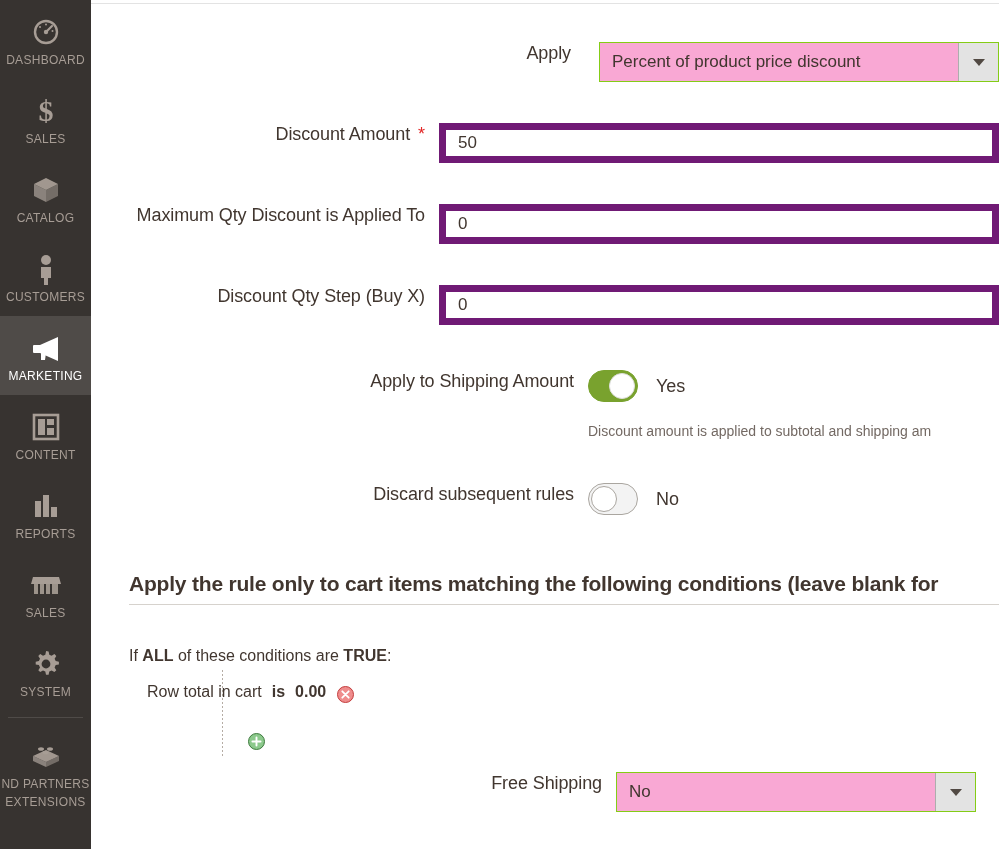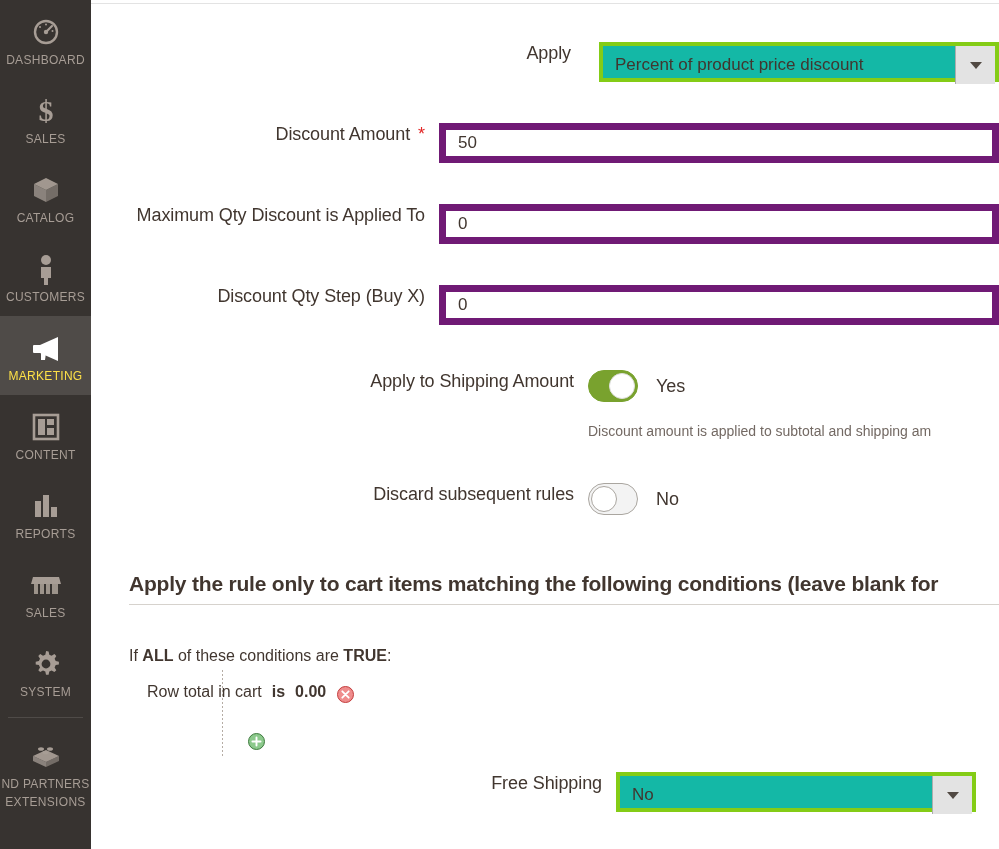--- a/index.html
+++ b/index.html
@@ -31,21 +31,21 @@
   .nav-item.active .nav-icon{color:#ffffff;}
   .nav-icon svg{display:inline-block;vertical-align:middle;}
   .nav-label{
     display:block;
     font-size:12px;letter-spacing:.3px;
     color:#a79d95;
     line-height:18px;
     white-space:nowrap;
     text-align:center;
   }
-  .nav-item.active .nav-label{color:#fde047;}
+  .nav-item.active .nav-label{color:#ffffff;}
   .nav-divider{
     height:1px;background:#4f4b48;margin:6px 8px 6px 8px;
   }
   .nav-label.two-line{white-space:normal;}
 
   
   .main{
     position:absolute;left:91px;top:0;width:908px;height:849px;
     background:#ffffff;overflow:hidden;
   }
@@ -85,22 +85,22 @@
     padding:0 12px;
     line-height:38px;
     font-family:"Liberation Sans", sans-serif;
     display:block;
   }
   .input-wide{width:560px;}
 
   
   .select-wrap{
     position:relative;display:inline-block;
-    border:4px solid #84cc16;
-    background:#14b8a6;
+    border:1px solid #84cc16;
+    background:#f9a8d4;
     box-sizing:border-box;
     height:40px;
   }
   .select-value{
     display:block;
     font-size:17px;color:#41362f;
     line-height:38px;
     padding:0 12px;
     white-space:nowrap;overflow:hidden;
   }

